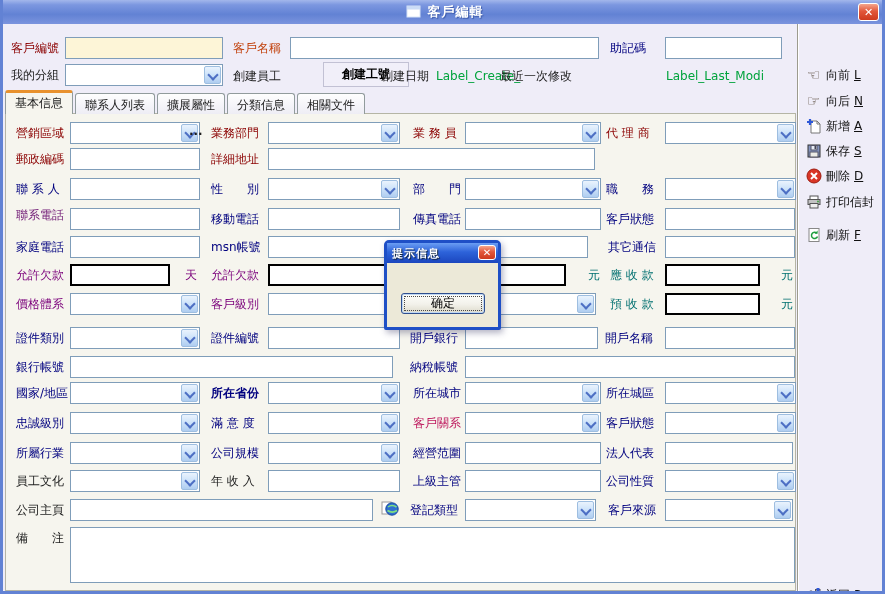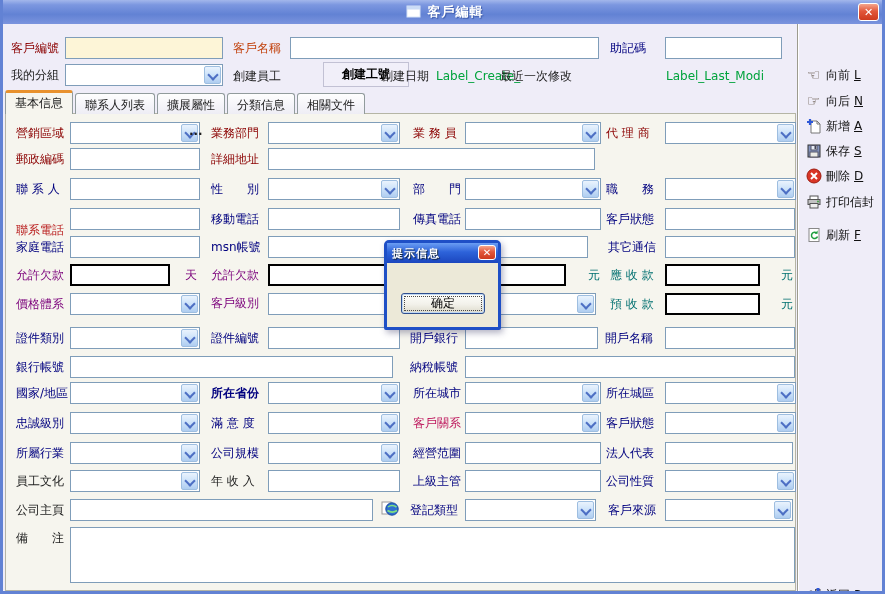--- a/index.html
+++ b/index.html
@@ -136,21 +136,21 @@
         <span class="arr"></span>
       </div>
       <span class="flabel" style="left: 410px; top: 182px; color: rgb(0, 0, 127);">部　　門</span>
       <div class="combo" style="left: 462px; top: 178px; width: 136px;">
         <span class="arr"></span>
       </div>
       <span class="flabel" style="left: 603px; top: 182px; color: rgb(0, 0, 127);">職　　務</span>
       <div class="combo" style="left: 662px; top: 178px; width: 131px;">
         <span class="arr"></span>
       </div>
-      <span class="flabel" style="left: 13px; top: 223px; color: #b91c1c;">聯系電話</span>
+      <span class="flabel" style="left: 13px; top: 208px; color: #701a75;">聯系電話</span>
       <input type="text" class="inp" style="left: 67px; top: 208px; width: 130px;">
       <span class="flabel" style="left: 208px; top: 212px; color: rgb(0, 0, 127);">移動電話</span>
       <input type="text" class="inp" style="left: 265px; top: 208px; width: 132px;">
       <span class="flabel" style="left: 410px; top: 212px; color: rgb(0, 0, 127);">傳真電話</span>
       <input type="text" class="inp" style="left: 462px; top: 208px; width: 136px;">
       <span class="flabel" style="left: 603px; top: 212px; color: rgb(0, 0, 127);">客戶狀態</span>
       <input type="text" class="inp" style="left: 662px; top: 208px; width: 130px;">
       <span class="flabel" style="left: 13px; top: 240px; color: rgb(0, 0, 127);">家庭電話</span>
       <input type="text" class="inp" style="left: 67px; top: 236px; width: 130px;">
       <span class="flabel" style="left: 208px; top: 240px; color: rgb(0, 0, 127);">msn帳號</span>
@@ -163,21 +163,21 @@
       <span class="flabel" style="left: 208px; top: 268px; color: rgb(123, 0, 123);">允許欠款</span>
       <input type="text" class="inp blackb" style="left: 265px; top: 264px; width: 298px;">
       <span class="flabel" style="left: 585px; top: 268px; color: rgb(0, 112, 112);">元</span>
       <span class="flabel" style="left: 607px; top: 268px; color: rgb(0, 112, 112);">應 收 款</span>
       <input type="text" class="inp blackb" style="left: 662px; top: 264px; width: 95px;">
       <span class="flabel" style="left: 778px; top: 268px; color: rgb(0, 112, 112);">元</span>
       <span class="flabel" style="left: 13px; top: 297px; color: rgb(123, 0, 123);">價格體系</span>
       <div class="combo" style="left: 67px; top: 293px; width: 130px;">
         <span class="arr"></span>
       </div>
-      <span class="flabel" style="left: 208px; top: 297px; color: rgb(123, 0, 123); font-family: Liberation Mono, monospace;">客戶級別</span>
+      <span class="flabel" style="left: 208px; top: 297px; color: rgb(123, 0, 123);">客戶級別</span>
       <div class="combo" style="left: 265px; top: 293px; width: 328px;">
         <span class="arr"></span>
       </div>
       <span class="flabel" style="left: 607px; top: 297px; color: rgb(0, 112, 112);">預 收 款</span>
       <input type="text" class="inp blackb" style="left: 662px; top: 293px; width: 95px;">
       <span class="flabel" style="left: 778px; top: 297px; color: rgb(0, 112, 112);">元</span>
       <span class="flabel" style="left: 13px; top: 331px; color: rgb(0, 0, 127);">證件類別</span>
       <div class="combo" style="left: 67px; top: 327px; width: 130px;">
         <span class="arr"></span>
       </div>

